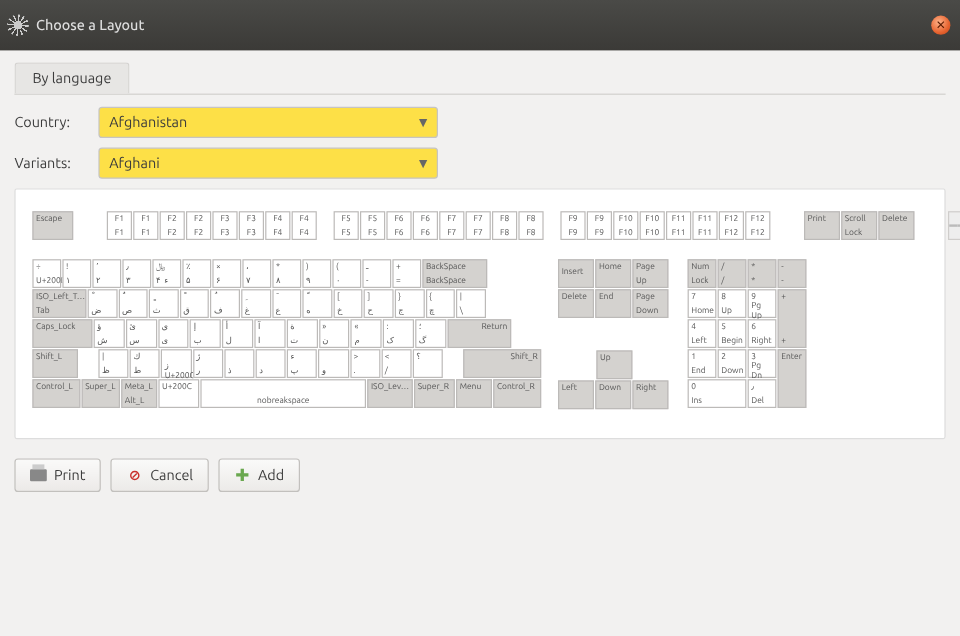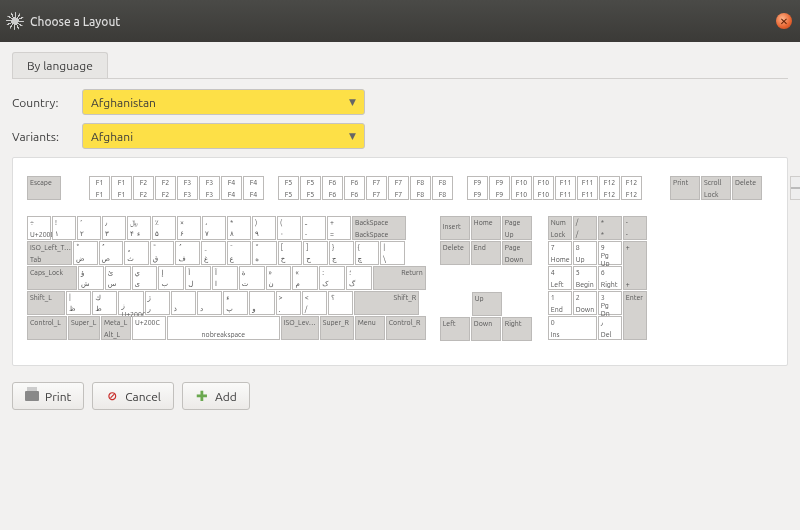--- a/index.html
+++ b/index.html
@@ -382,21 +382,21 @@
                 </div>
                 <div class="key" style="width: 25.8px;">
                   <span class="t">؛</span>
                   <span class="t">گ</span>
                 </div>
               </div>
             <div class="key grey" style="width:53px">
                 <span class="t" style="align-self:flex-end">Return</span>
               </div>
           </div>
-          <div class="row" style="display:flex;gap:1px">
+          <div class="row" style="display:flex;gap:17px">
             <div class="key grey" style="width:38px">
                 <span class="t">Shift_L</span>
               </div>
             <div id="r4keys" style="display:flex;gap:1px">
                 <div class="key" style="width: 25.2px;">
                   <span class="t">|</span>
                   <span class="t">ظ</span>
                 </div>
                 <div class="key" style="width: 25.2px;">
                   <span class="t">ك</span>

